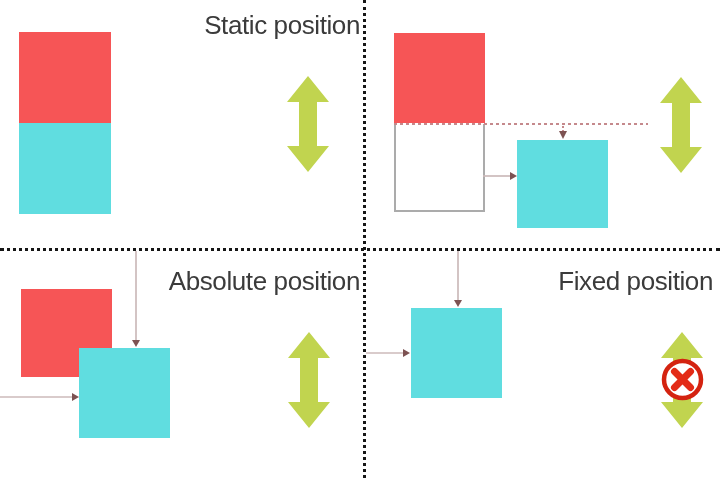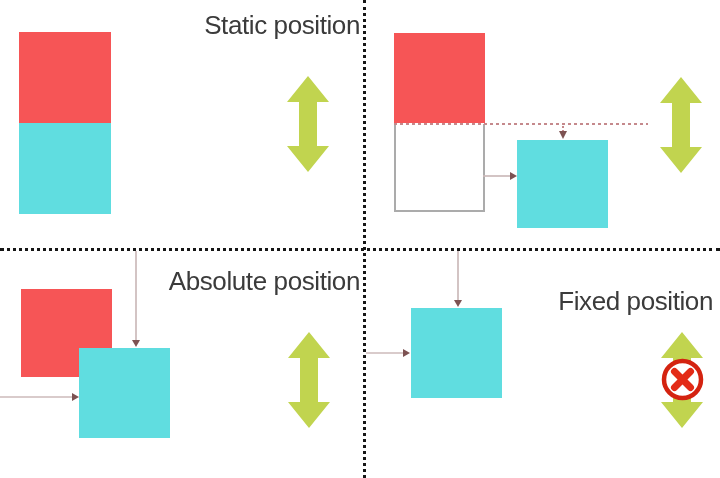--- a/index.html
+++ b/index.html
@@ -42,21 +42,21 @@
 </head>
 <body>
 
 <div class="canvas">
 
   <div class="divider v"></div>
   <div class="divider h"></div>
 
   <div class="q-label" style="right:360px; top:11px;">Static position</div>
   <div class="q-label" style="right:360px; top:267px;">Absolute position</div>
-  <div class="q-label" style="right:7px; top:267px;margin-top:20px;">Fixed position</div>
+  <div class="q-label" style="right:7px; top:267px;">Fixed position</div>
 
   <div class="box red" style="left:19px; top:32px; width:92px; height:91px;"></div>
   <div class="box cyan" style="left:19px; top:123px; width:92px; height:91px;"></div>
 
   <div class="box red" style="left:394px; top:33px; width:91px; height:90px;"></div>
   <div class="ghost" style="left:394px; top:124px; width:87px; height:86px;"></div>
   <div class="box cyan" style="left:517px; top:140px; width:91px; height:88px;"></div>
 
   <div class="box red" style="left:21px; top:289px; width:91px; height:88px;"></div>
   <div class="box cyan" style="left:79px; top:348px; width:91px; height:90px;"></div>

